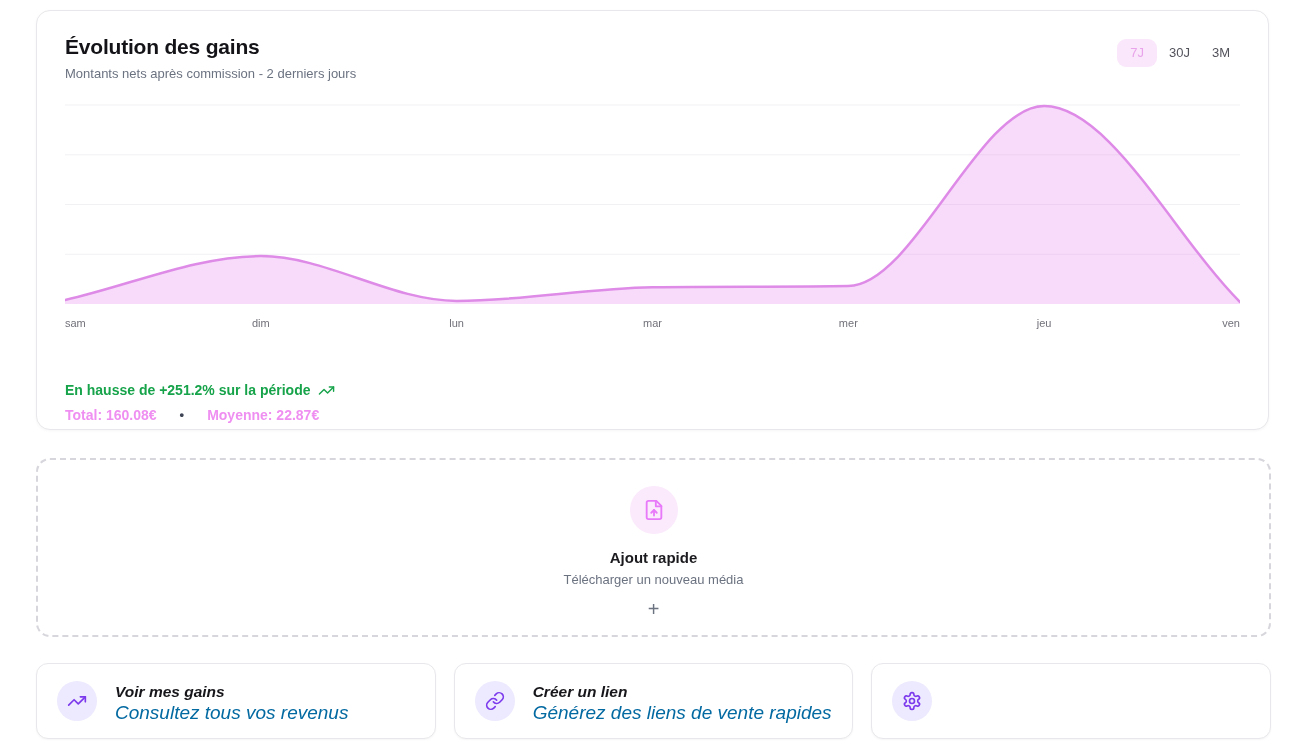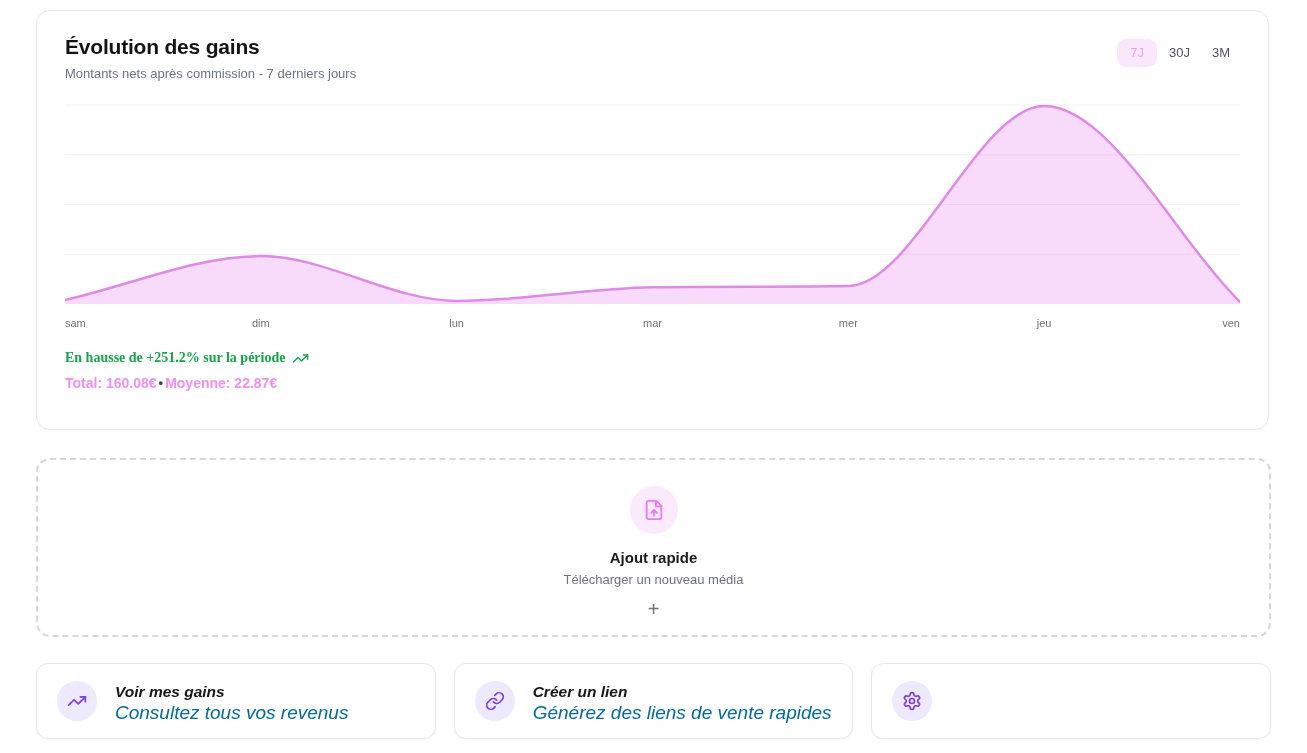--- a/index.html
+++ b/index.html
@@ -27,24 +27,24 @@
     font-family:inherit; font-size:13px; color:#52525b;
     padding:7px 10px; border-radius:9px; line-height:14px;
   }
   .range-btn.active { background:#fae7fb; color:#e8a3ea; padding:7px 13px; }
 
   .chart-wrap { margin-top:16px; }
   .chart-svg { display:block; width:100%; height:210px; }
   .x-labels { position:relative; height:26px; font-size:11px; color:#71717a; }
   .x-labels span { position:absolute; top:8px; white-space:nowrap; }
 
-  .trend-line { margin-top:14px; display:flex; align-items:center; gap:7px;
-                font-size:14px; font-weight:700; color:#16a34a; line-height:18px;font-family:Liberation Serif, serif; }
+  .trend-line { margin-top:46px; display:flex; align-items:center; gap:7px;
+                font-size:14px; font-weight:700; color:#16a34a; line-height:18px; }
   .trend-icon { width:17px; height:17px; }
-  .stats-line { margin-top:7px; display:flex; align-items:center; gap:2px;
+  .stats-line { margin-top:7px; display:flex; align-items:center; gap:23px;
                 font-size:14px; font-weight:700; color:#ef8ff1; line-height:18px; }
   .stats-line .sep { color:#3f4555; font-size:13px; }
 
   
   .action-row { display:flex; gap:8px; margin-top:28px; }
   .action-card {
     flex:1; height:179px; background:#fff;
     border:2px dashed #d6d6dc; border-radius:14px;
     display:flex; flex-direction:column; align-items:center;
     padding-top:26px; cursor:pointer; text-align:center;
@@ -78,21 +78,21 @@
 </style>
 </head>
 <body>
 
 <div class="page">
 
   <section class="chart-card">
     <div class="card-head">
       <div>
         <h1 class="card-title">Évolution des gains</h1>
-        <p class="card-subtitle">Montants nets après commission - 7 derniers jours</p>
+        <p class="card-subtitle">Montants nets après commission - 2 derniers jours</p>
       </div>
       <div class="range-group">
         <button class="range-btn active" style="background: rgb(250, 231, 251); color: rgb(232, 163, 234);">7J</button>
         <button class="range-btn">30J</button>
         <button class="range-btn">3M</button>
       </div>
     </div>
 
     <div class="chart-wrap">
       <svg id="gains-chart" class="chart-svg" viewBox="0 0 1182 210" preserveAspectRatio="none">

